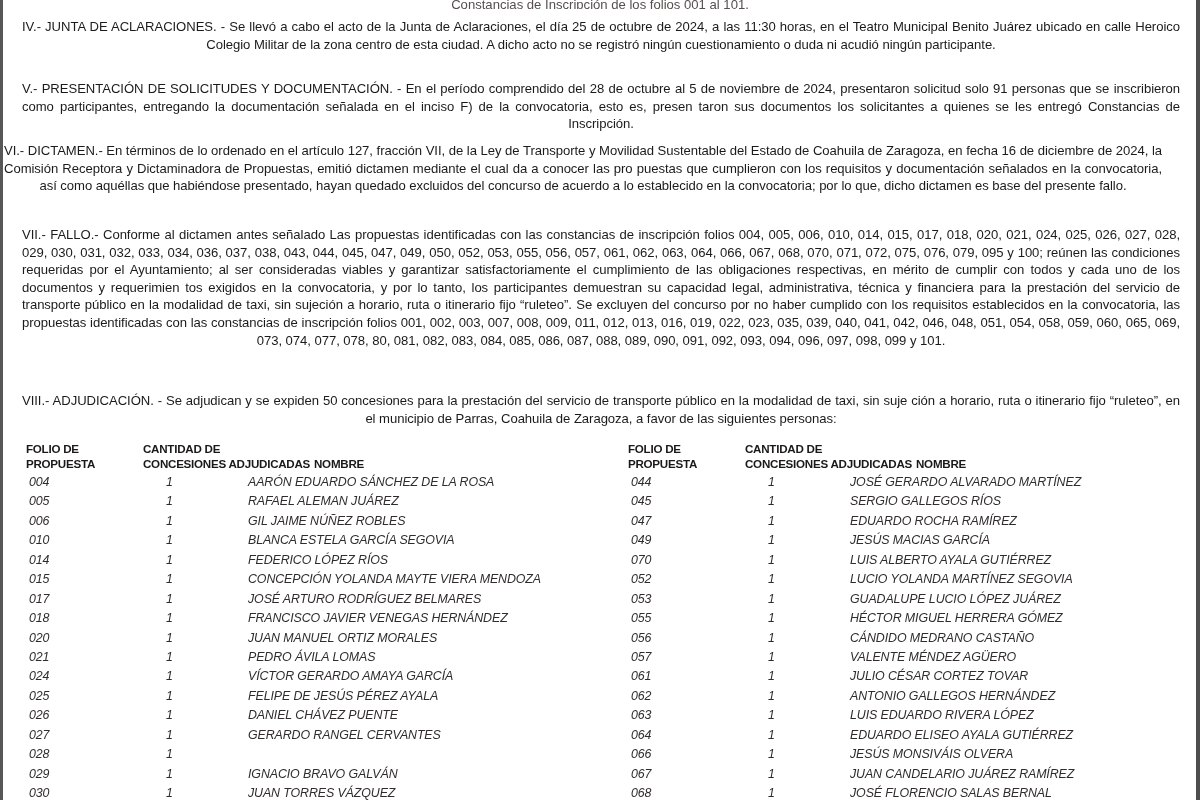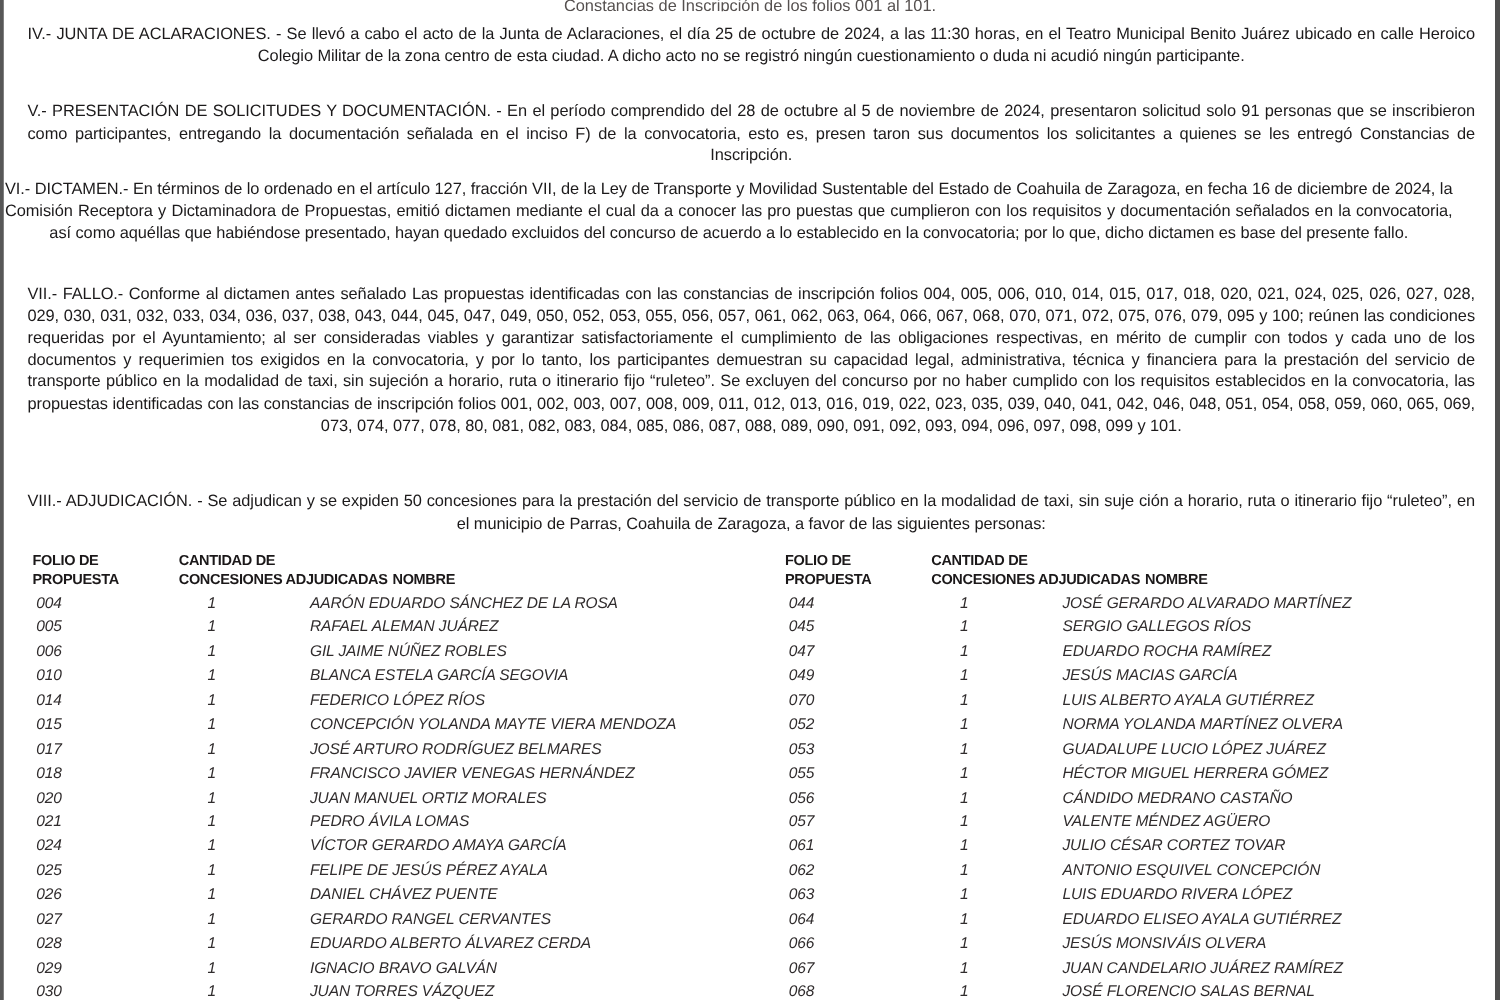--- a/index.html
+++ b/index.html
@@ -215,21 +215,20 @@
             <span class="c-name">DANIEL CHÁVEZ PUENTE</span>
           </div>
           <div class="row">
             <span class="c-folio">027</span>
             <span class="c-qty">1</span>
             <span class="c-name">GERARDO RANGEL CERVANTES</span>
           </div>
           <div class="row">
             <span class="c-folio">028</span>
             <span class="c-qty">1</span>
-            <span class="c-name">EDUARDO ALBERTO ÁLVAREZ CERDA</span>
           </div>
           <div class="row">
             <span class="c-folio">029</span>
             <span class="c-qty">1</span>
             <span class="c-name">IGNACIO BRAVO GALVÁN</span>
           </div>
           <div class="row">
             <span class="c-folio">030</span>
             <span class="c-qty">1</span>
             <span class="c-name">JUAN TORRES VÁZQUEZ</span>
@@ -277,21 +276,21 @@
             <span class="c-name">JESÚS MACIAS GARCÍA</span>
           </div>
           <div class="row">
             <span class="c-folio">070</span>
             <span class="c-qty">1</span>
             <span class="c-name">LUIS ALBERTO AYALA GUTIÉRREZ</span>
           </div>
           <div class="row">
             <span class="c-folio">052</span>
             <span class="c-qty">1</span>
-            <span class="c-name">NORMA YOLANDA MARTÍNEZ OLVERA</span>
+            <span class="c-name">LUCIO YOLANDA MARTÍNEZ SEGOVIA</span>
           </div>
           <div class="row">
             <span class="c-folio">053</span>
             <span class="c-qty">1</span>
             <span class="c-name">GUADALUPE LUCIO LÓPEZ JUÁREZ</span>
           </div>
           <div class="row">
             <span class="c-folio">055</span>
             <span class="c-qty">1</span>
             <span class="c-name">HÉCTOR MIGUEL HERRERA GÓMEZ</span>
@@ -307,21 +306,21 @@
             <span class="c-name">VALENTE MÉNDEZ AGÜERO</span>
           </div>
           <div class="row">
             <span class="c-folio">061</span>
             <span class="c-qty">1</span>
             <span class="c-name">JULIO CÉSAR CORTEZ TOVAR</span>
           </div>
           <div class="row">
             <span class="c-folio">062</span>
             <span class="c-qty">1</span>
-            <span class="c-name">ANTONIO ESQUIVEL CONCEPCIÓN</span>
+            <span class="c-name">ANTONIO GALLEGOS HERNÁNDEZ</span>
           </div>
           <div class="row">
             <span class="c-folio">063</span>
             <span class="c-qty">1</span>
             <span class="c-name">LUIS EDUARDO RIVERA LÓPEZ</span>
           </div>
           <div class="row">
             <span class="c-folio">064</span>
             <span class="c-qty">1</span>
             <span class="c-name">EDUARDO ELISEO AYALA GUTIÉRREZ</span>

